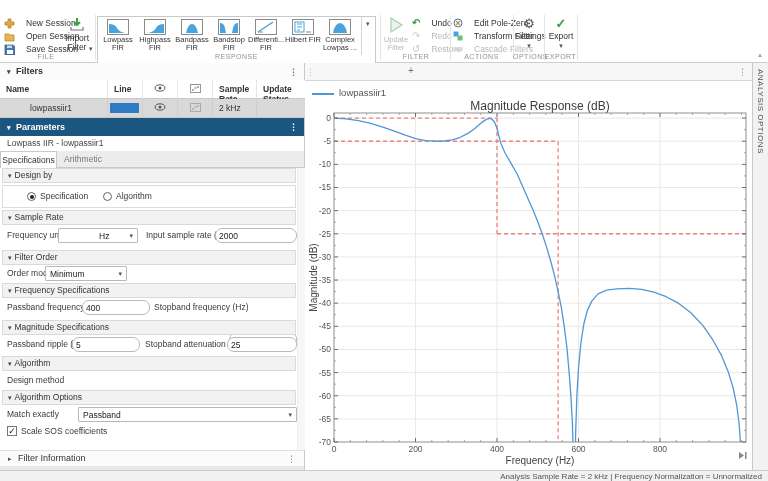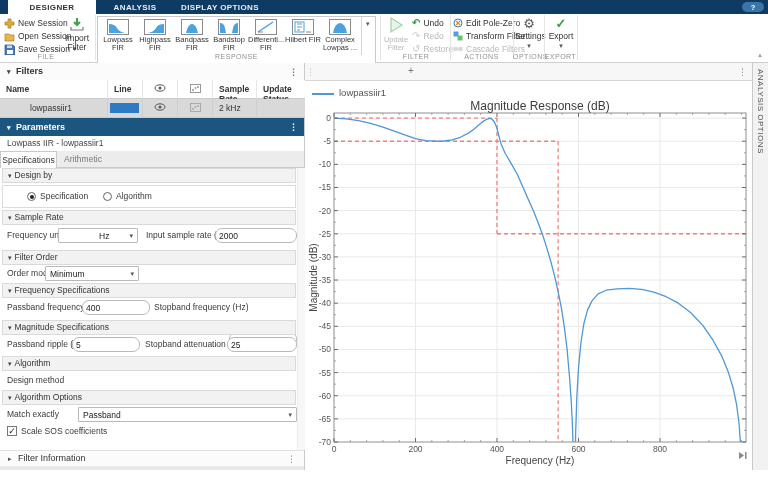--- a/index.html
+++ b/index.html
@@ -9,21 +9,21 @@
   
   #tabbar{left:0;top:0;width:768px;height:14px;background:#0d3b63;}
   .rtab{top:0;height:14px;display:flex;align-items:center;justify-content:center;
         font-size:8px;font-weight:bold;letter-spacing:.4px;color:#e8eef4;cursor:default;}
   .rtab.active{background:#fff;color:#333;}
   #helOne{right:4px;top:2px;width:22px;height:10px;border-radius:5px;background:#3a74a8;color:#fff;
         font-size:7.5px;font-weight:bold;display:flex;align-items:center;justify-content:center;}
   #ribbon{left:0;top:14px;width:768px;height:49px;background:#fff;border-bottom:1px solid #cfcfcf;box-sizing:border-box;}
   .vsep{top:1px;width:1px;height:45px;background:#e4e4e4;}
   .grplbl{top:39px;height:8px;font-size:7px;color:#909090;letter-spacing:.5px;text-align:center;}
-  .ritem{display:flex;align-items:center;gap:3px;font-size:8.5px;color:#333;white-space:nowrap;height:12px;}
+  .ritem{display:flex;align-items:center;gap:11px;font-size:8.5px;color:#333;white-space:nowrap;height:12px;}
   .ritem.dis{color:#b8b8b8;}
   .icg{font-size:10px;line-height:10px;}
   .gal{border:1px solid #c9c9c9;background:#fff;box-sizing:border-box;}
   .gitem{top:2px;width:36px;text-align:center;cursor:default;}
   .gicon{display:inline-block;width:22px;height:16px;border:1px solid #8a8a8a;background:#fff;box-sizing:border-box;}
   .glbl{font-size:7.5px;line-height:8px;color:#333;white-space:nowrap;}
   .caretdn{color:#555;font-size:7px;}
   
   #leftpanel{left:0;top:63px;width:305px;height:407px;background:#fff;border-right:1px solid #c9c9c9;box-sizing:border-box;}
   .pnlhdr{left:0;width:304px;height:17px;background:#fbfbfb;border-bottom:1px solid #e0e0e0;
@@ -60,34 +60,20 @@
   #rstrip{left:752px;top:63px;width:16px;height:407px;background:#f2f2f2;border-left:1px solid #c9c9c9;box-sizing:border-box;}
   #rstrip span{position:absolute;left:3px;top:6px;writing-mode:vertical-rl;font-size:8px;color:#555;letter-spacing:.5px;}
   #statusbar{left:0;top:470px;width:768px;height:11px;background:#f0f0f0;border-top:1px solid #ccc;box-sizing:border-box;
              font-size:8px;color:#555;text-align:right;padding:1px 6px 0 0;}
 </style>
 </head>
 <body>
 
 <div id="app">
 
-  <div class="abs" id="tabbar">
-    <div class="abs rtab active" style="left:8px;width:88px;">
-        <span>DESIGNER</span>
-      </div>
-    <div class="abs rtab" style="left:96px;width:78px;">
-        <span>ANALYSIS</span>
-      </div>
-    <div class="abs rtab" style="left:174px;width:92px;">
-        <span>DISPLAY OPTIONS</span>
-      </div>
-    <div class="abs" id="helOne">
-        <span>?</span>
-      </div>
-  </div>
 
   <div class="abs" id="ribbon">
 
     <div class="abs ritem" style="left:4px;top:3px;">
       <svg width="11" height="11">
           <path d="M4 1h3v3h3v3H7v3H4V7H1V4h3z" fill="#dfa93d" stroke="#a97d22" stroke-width=".7"></path>
         </svg>
       <span>New Session</span>
     </div>
     <div class="abs ritem" style="left:4px;top:16px;">
@@ -310,21 +296,21 @@
     <span class="abs lbl" style="left:7px;top:165px;">Frequency units</span>
     <div class="abs sel" style="left:58px;top:165px;width:80px;padding-left:40px;">
         <span>Hz</span>
         <span class="caretdn">▾</span>
       </div>
     <span class="abs lbl" style="left:146px;top:165px;">Input sample rate (Hz)</span>
     <input class="abs inp" style="left: 215px; top: 165px; width: 82px;" value="2000">
 
     <div class="abs bar" style="top:187px;"><span class="caret">▾</span><span>Filter Order</span></div>
     <span class="abs lbl" style="left:7px;top:203px;">Order mode</span>
-    <div class="abs sel" style="left:45px;top:203px;width:94px;">
+    <div class="abs sel" style="left:45px;top:203px;width:82px;">
         <span>Minimum</span>
         <span class="caretdn">▾</span>
       </div>
 
     <div class="abs bar" style="top:220px;"><span class="caret">▾</span><span>Frequency Specifications</span></div>
     <span class="abs lbl" style="left:7px;top:237px;">Passband frequency (Hz)</span>
     <input class="abs inp" style="left: 82px; top: 237px; width: 68px;" value="400">
     <span class="abs lbl" style="left:154px;top:237px;">Stopband frequency (Hz)</span>
     <input class="abs inp" style="left: 229px; top: 237px; width: 68px; margin-top: 32px;" value="550">
 
@@ -536,14 +522,17 @@
 
     <svg class="abs" style="right:4px;top:388px;" width="10" height="9">
         <path d="M1 1l5 3.5L1 8z" fill="#888"></path>
         <rect x="7" y="1" width="1.5" height="7" fill="#888"></rect>
       </svg>
   </div>
 
   <div class="abs" id="rstrip">
     <span>ANALYSIS OPTIONS</span>
   </div>
+  <div class="abs" id="statusbar">
+    <span>Analysis Sample Rate = 2 kHz | Frequency Normalization = Unnormalized</span>
+  </div>
 
 </div>
 
 </body></html>

